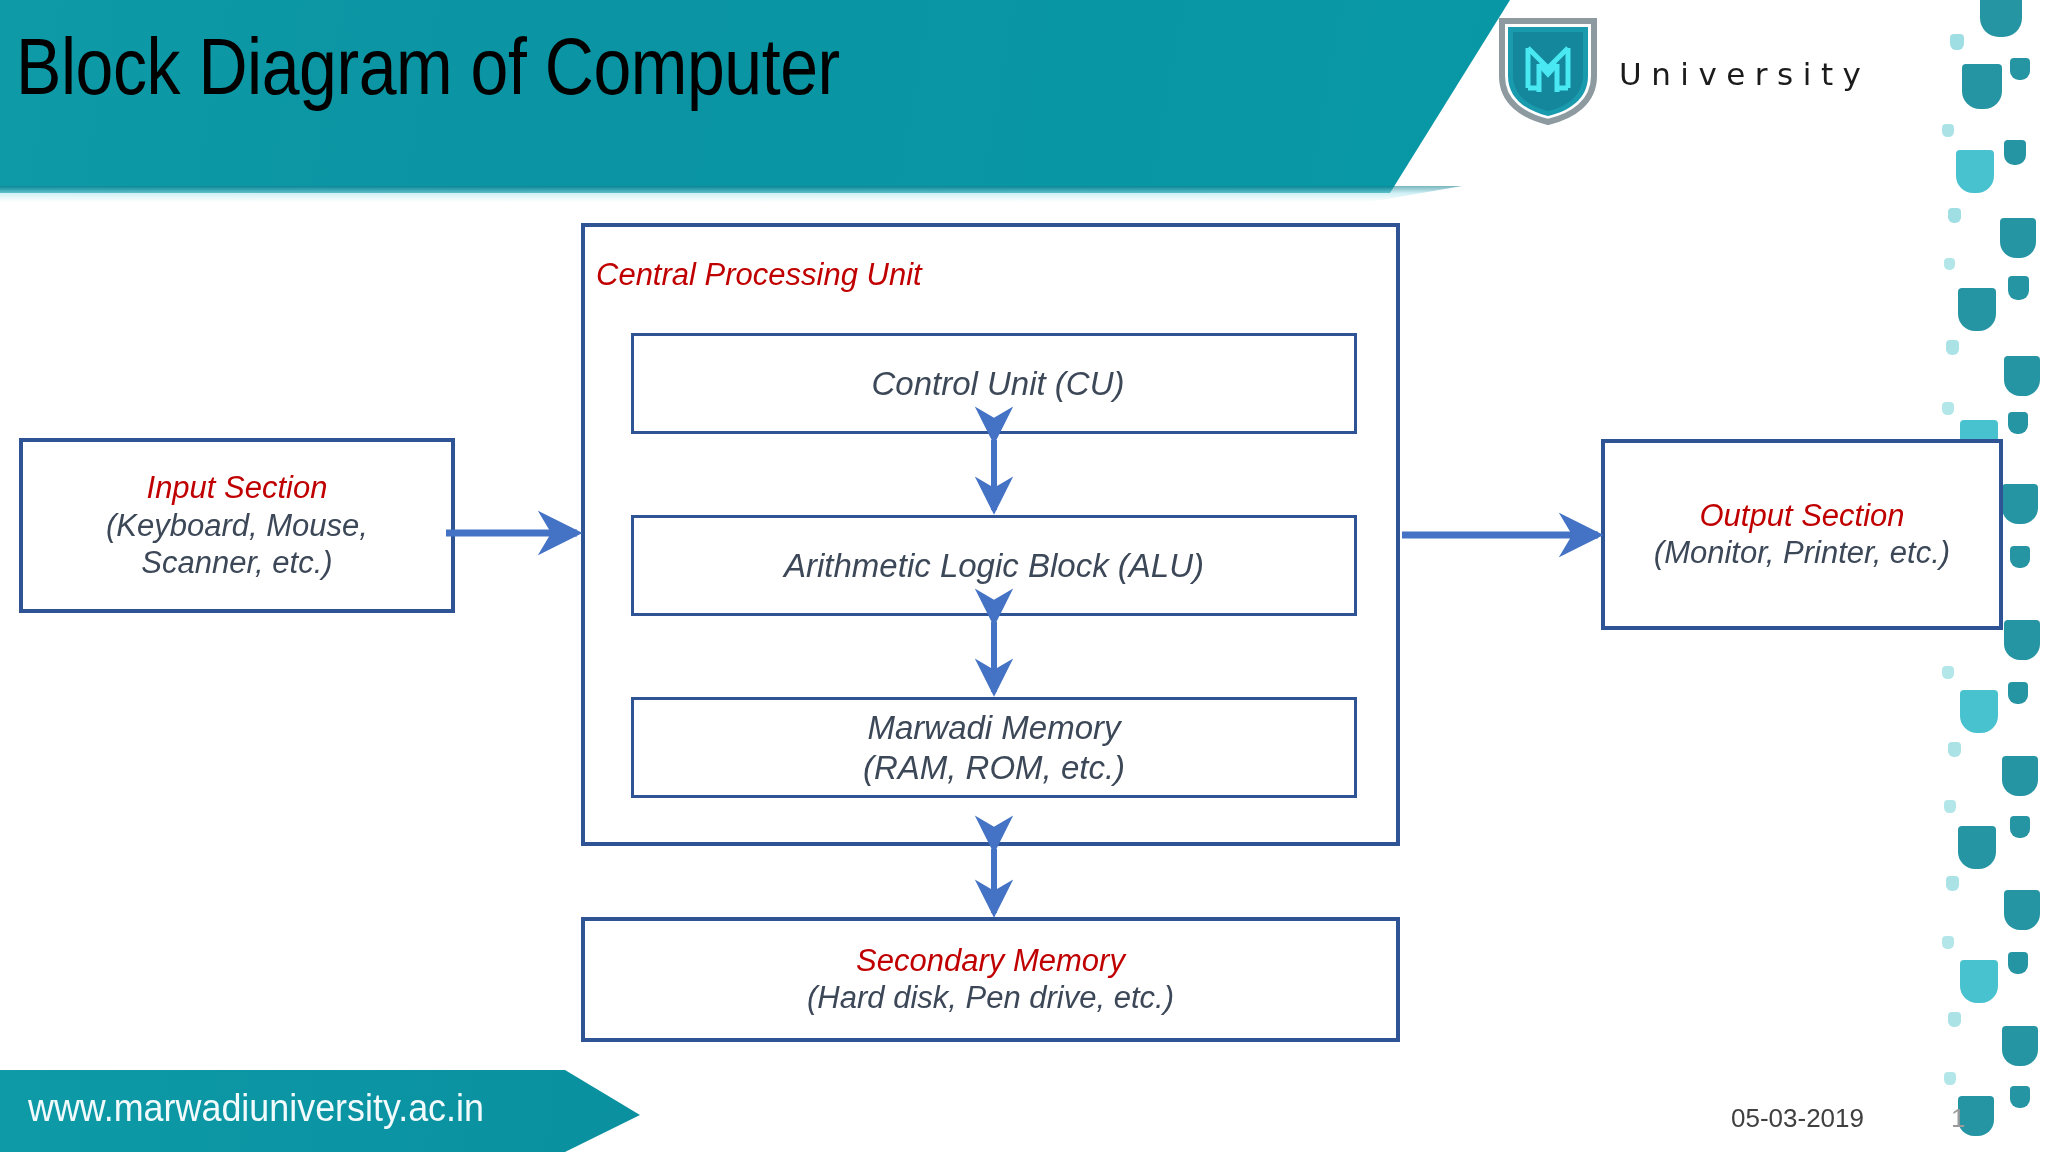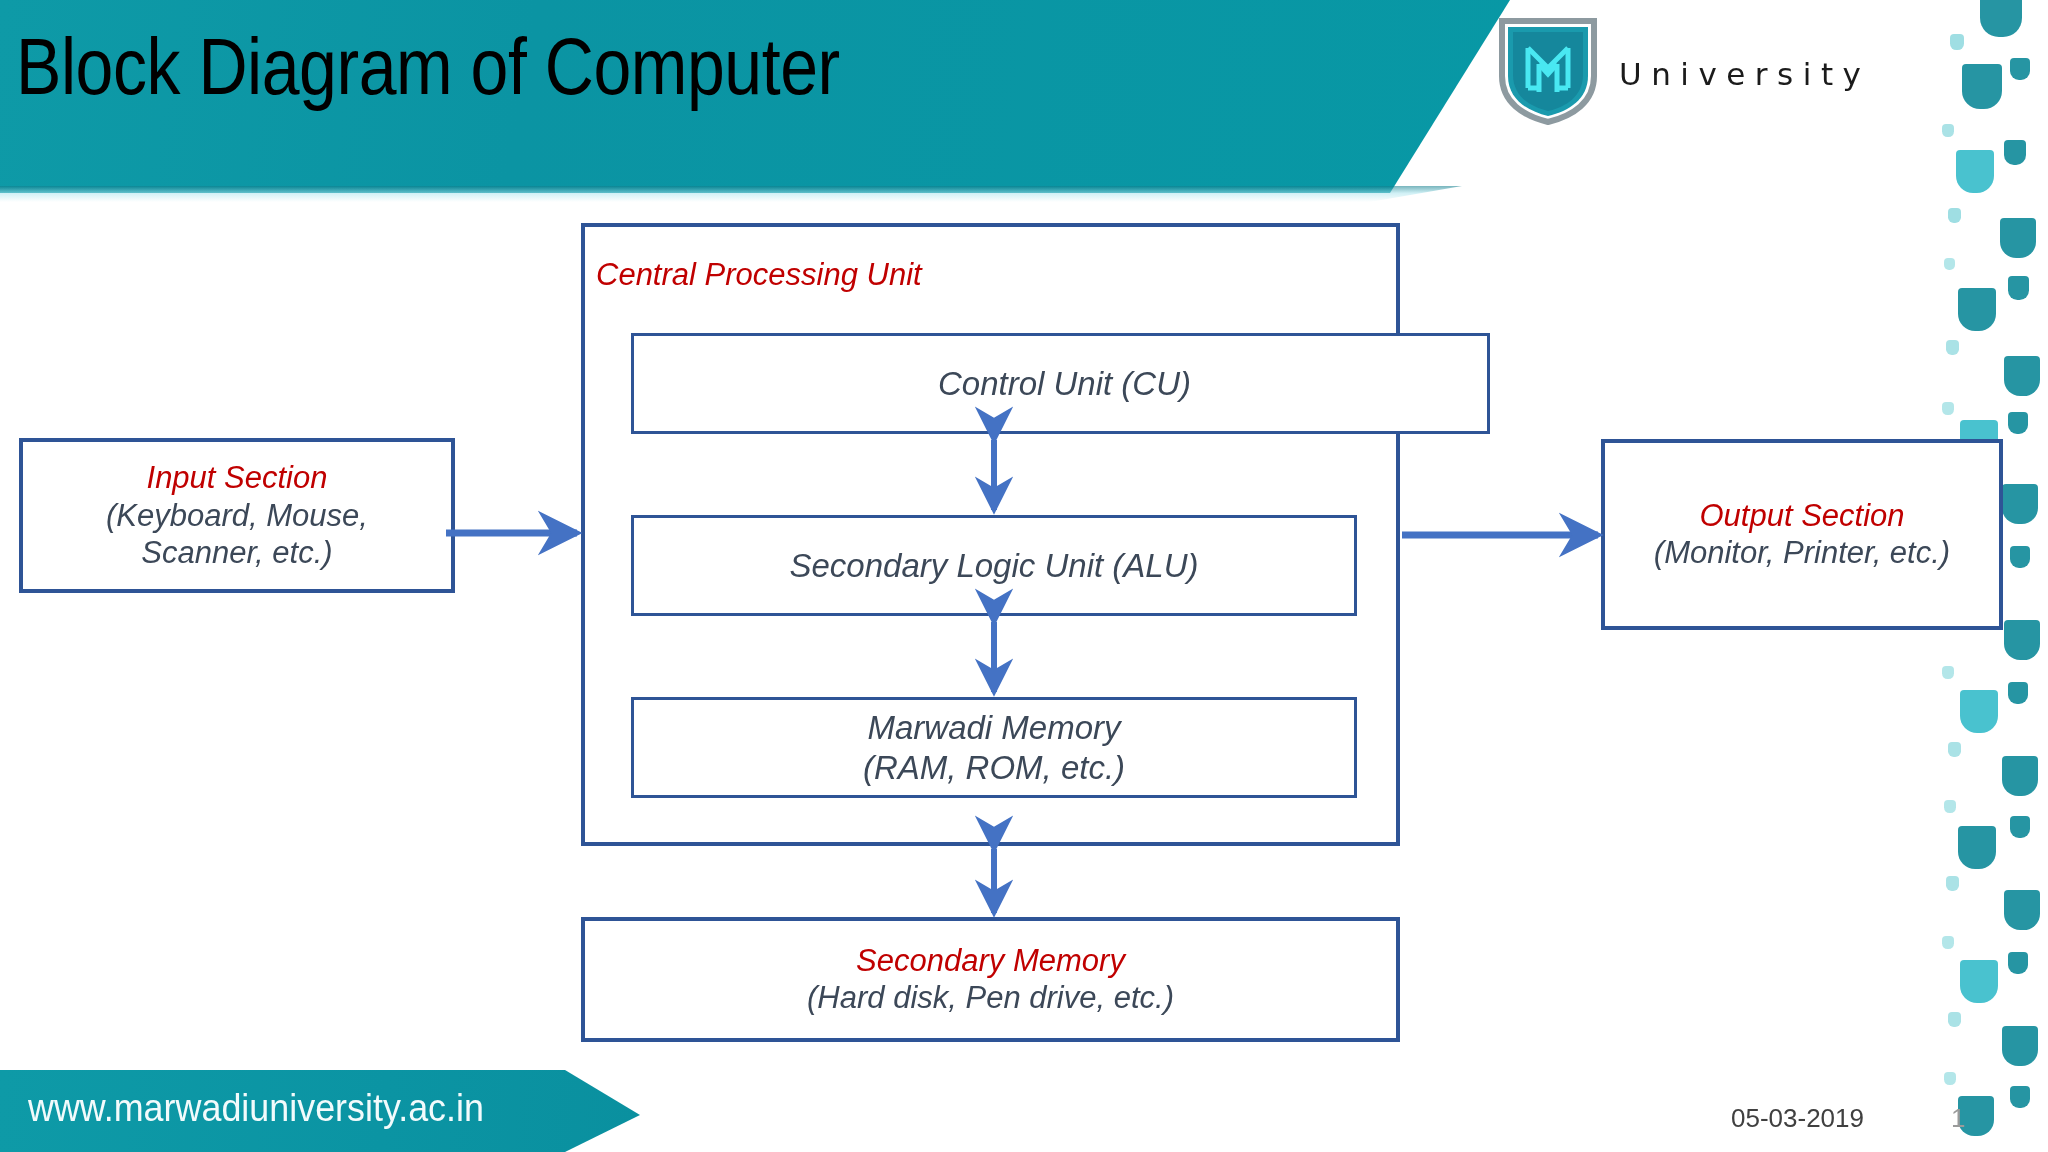--- a/index.html
+++ b/index.html
@@ -88,25 +88,25 @@
     color: #3c4858; font-size: 33px; line-height: 1.2;
     font-family: "Liberation Sans", sans-serif;
   }
 
   #cpu-box { left: 581px; top: 223px; width: 819px; height: 623px; }
   #cpu-title {
     position: absolute; left: 596px; top: 257px;
     color: #C00000; font-size: 31px;
     font-family: "Liberation Sans", sans-serif;
   }
-  #cu-box   { left: 631px; top: 333px; width: 859px; height: 101px; padding-left: 8px; }
+  #cu-box   { left: 631px; top: 333px; width: 726px; height: 101px; padding-left: 8px; }
   #alu-box  { left: 631px; top: 515px; width: 726px; height: 101px; }
   #pm-box   { left: 631px; top: 697px; width: 726px; height: 101px; }
 
-  #input-box  { left: 19px;  top: 438px; width: 436px; height: 155px; }
+  #input-box  { left: 19px;  top: 438px; width: 436px; height: 175px; }
   #output-box { left: 1601px; top: 439px; width: 402px; height: 191px; }
   #secondary-box { left: 581px; top: 917px; width: 819px; height: 125px; }
 
   
   svg.arrow-layer { position: absolute; inset: 0; width: 2048px; height: 1152px; pointer-events: none; }
 
   
   #footer-bar {
     position: absolute; left: 0; bottom: 0;
     width: 640px; height: 82px;
@@ -205,21 +205,21 @@
 <div id="diagram">
 
   <div class="box" id="cpu-box"></div>
   <div id="cpu-title">Central Processing Unit</div>
 
   <div class="box box-inner" id="cu-box">
     <span class="label-dark-lg">Control Unit (CU)</span>
   </div>
 
   <div class="box box-inner" id="alu-box">
-    <span class="label-dark-lg">Secondary Logic Unit (ALU)</span>
+    <span class="label-dark-lg">Arithmetic Logic Block (ALU)</span>
   </div>
 
   <div class="box box-inner" id="pm-box">
     <span class="label-dark-lg">Marwadi Memory</span>
     <span class="label-dark-lg">(RAM, ROM, etc.)</span>
   </div>
 
   <div class="box" id="input-box">
     <span class="label-red">Input Section</span>
     <span class="label-dark">(Keyboard, Mouse,</span>

